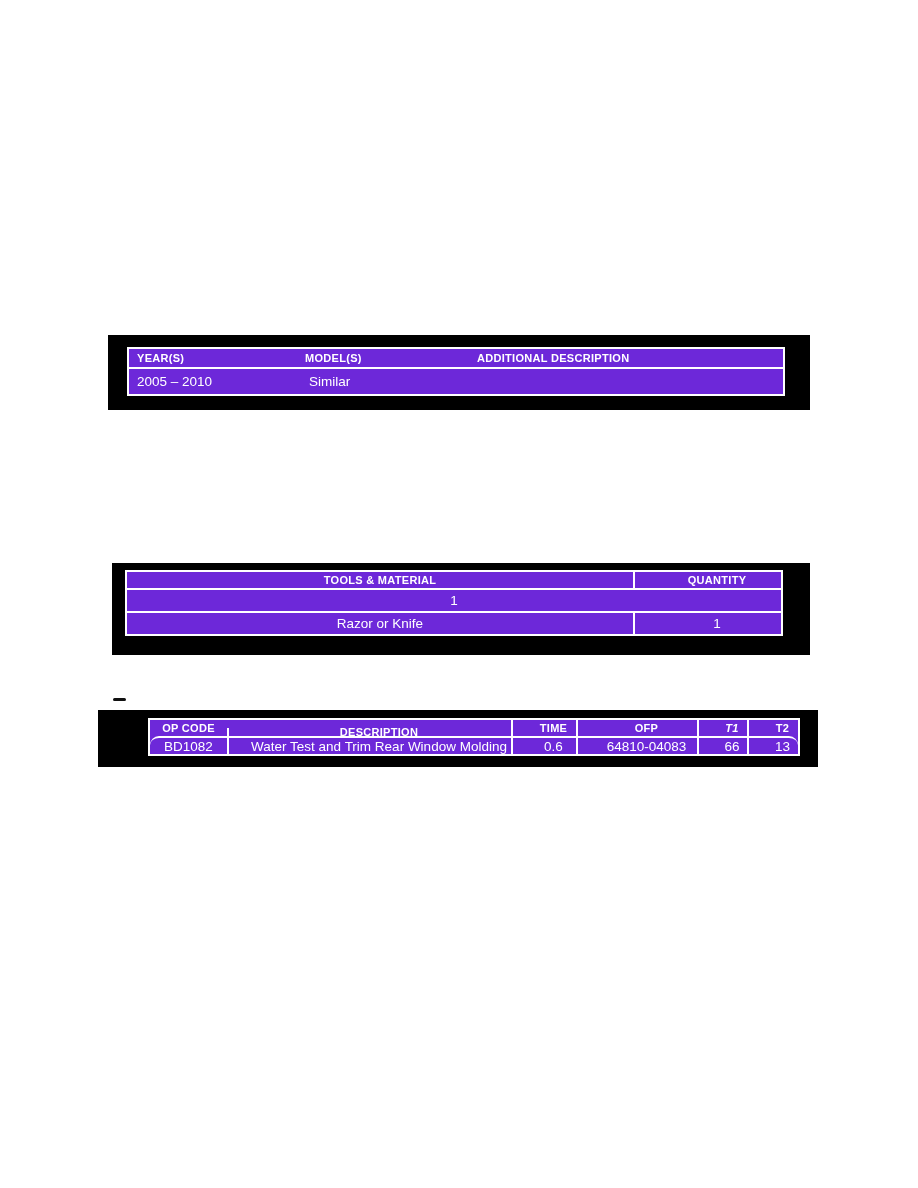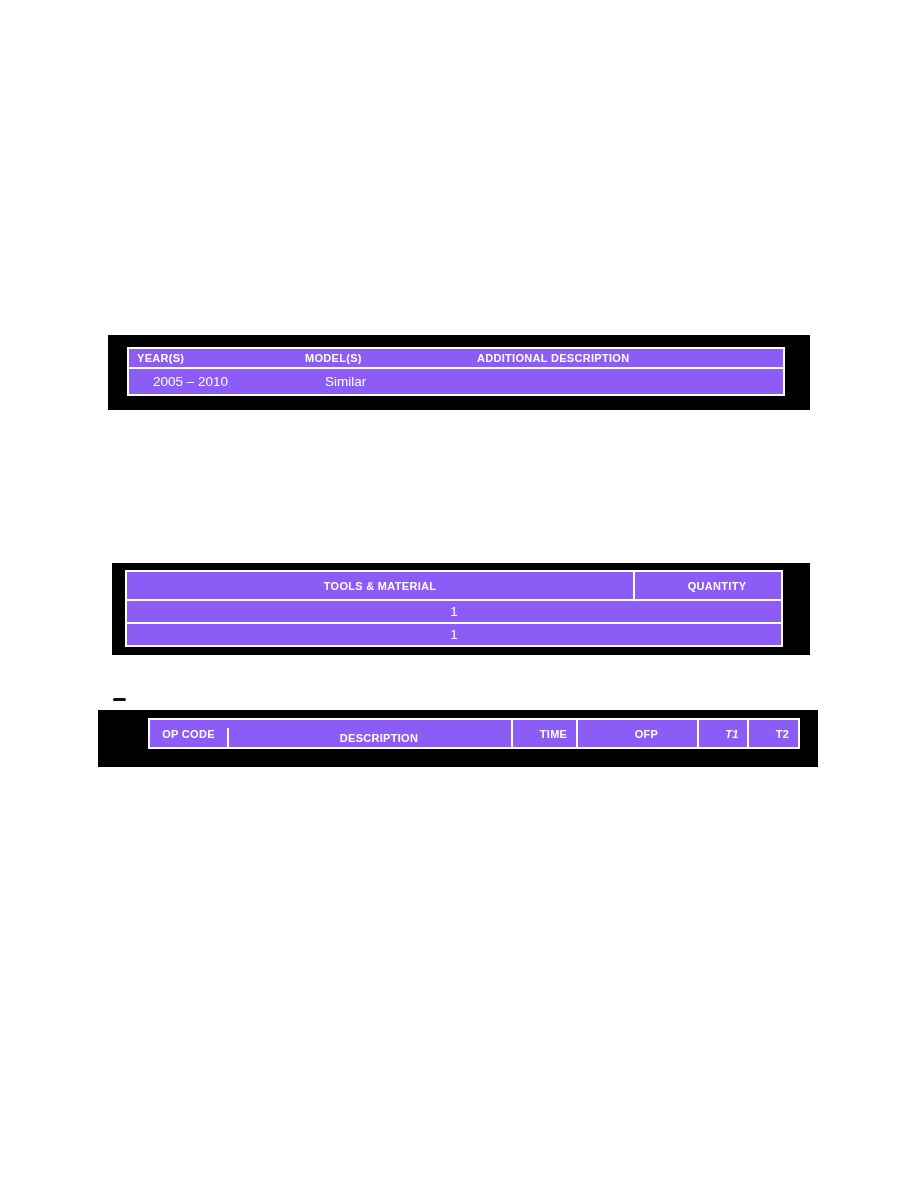--- a/index.html
+++ b/index.html
@@ -12,21 +12,21 @@
     overflow: hidden;
   }
   .block {
     position: absolute;
     background: #000000;
   }
   .tbl {
     position: absolute;
     border: 2px solid #ffffff;
     box-sizing: border-box;
-    background: #8b5cf6;
+    background: #6d28d9;
   }
   .trow { display: flex; }
   .trow + .trow { border-top: 2px solid #ffffff; }
   .tcell {
     box-sizing: border-box;
     display: flex;
     align-items: center;
     justify-content: center;
     color: #ffffff;
     overflow: hidden;
@@ -40,30 +40,30 @@
     color: #ffffff;
   }
   .dt {
     font-size: 13.5px;
     font-weight: normal;
     color: #ffffff;
   }
   
   .t1row { position: relative; }
   .t1head { height: 18px; border-bottom: 2px solid #ffffff; }
-  .t1data { height: 24px; margin-left: 16px; }
+  .t1data { height: 24px; }
   .abs {
     position: absolute;
     top: 50%;
     transform: translateY(-50%);
     white-space: nowrap;
     color: #ffffff;
   }
   
-  .r20 { height: 27px; border-radius: 10px; }
+  .r20 { height: 16px; border-radius: 10px; }
   .r21 { height: 21px; }
   
   .stray {
     position: absolute;
     left: 113px;
     top: 698px;
     width: 13px;
     height: 3px;
     background: #101010;
     border-radius: 2px;
@@ -92,33 +92,42 @@
   <div class="block" style="left:112px; top:563px; width:698px; height:92px;">
     <div class="tbl" style="left:13px; top:7px; width:658px;">
       <div class="trow r20">
         <div class="tcell hd" style="width:506px;">TOOLS &amp; MATERIAL</div>
         <div class="tcell hd" style="flex:1;">QUANTITY</div>
       </div>
       <div class="trow r21">
         <div class="tcell dt" style="flex:1;">1</div>
       </div>
       <div class="trow r21">
+        <div class="tcell dt" style="width:506px;">Razor or Knife</div>
         <div class="tcell dt" style="flex:1;">1</div>
       </div>
     </div>
   </div>
 
   <div class="block" style="left:98px; top:710px; width:720px; height:57px;">
     <div class="tbl" style="left:50px; top:8px; width:652px;text-align:right;">
       <div class="trow r20">
         <div class="tcell hd" style="width:77px;">OP CODE</div>
         <div class="tcell hd" style="width:284px;margin-top:8px;">DESCRIPTION</div>
         <div class="tcell hd" style="width:65px;">TIME</div>
         <div class="tcell hd" style="width:121px;">OFP</div>
         <div class="tcell hd" style="width:50px;font-style:italic;">T1</div>
         <div class="tcell hd" style="flex:1;">T2</div>
       </div>
+      <div class="trow r20">
+        <div class="tcell dt" style="width:77px;">BD1082</div>
+        <div class="tcell dt" style="width:284px;">Water Test and Trim Rear Window Molding</div>
+        <div class="tcell dt" style="width:65px;">0.6</div>
+        <div class="tcell dt" style="width:121px;">64810-04083</div>
+        <div class="tcell dt" style="width:50px;">66</div>
+        <div class="tcell dt" style="flex:1;">13</div>
+      </div>
     </div>
   </div>
 
   <div class="stray"></div>
 
 </div>
 
 </body></html>

